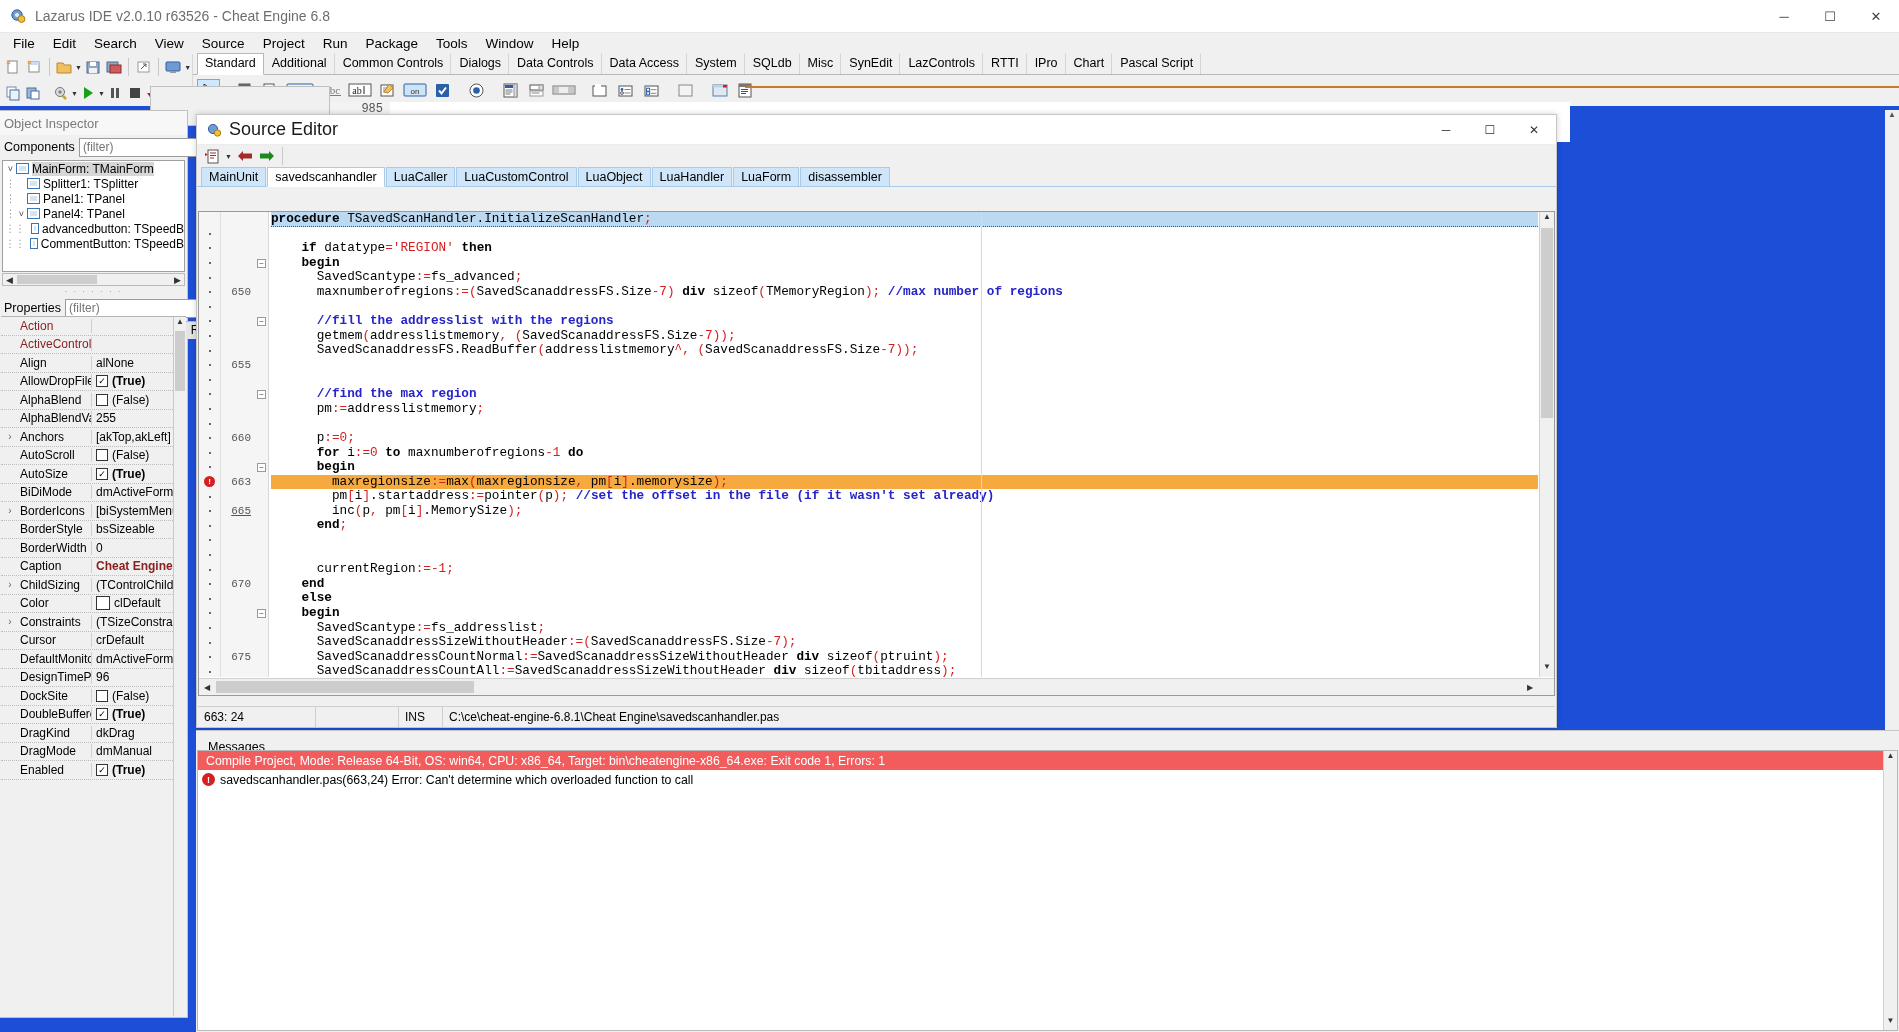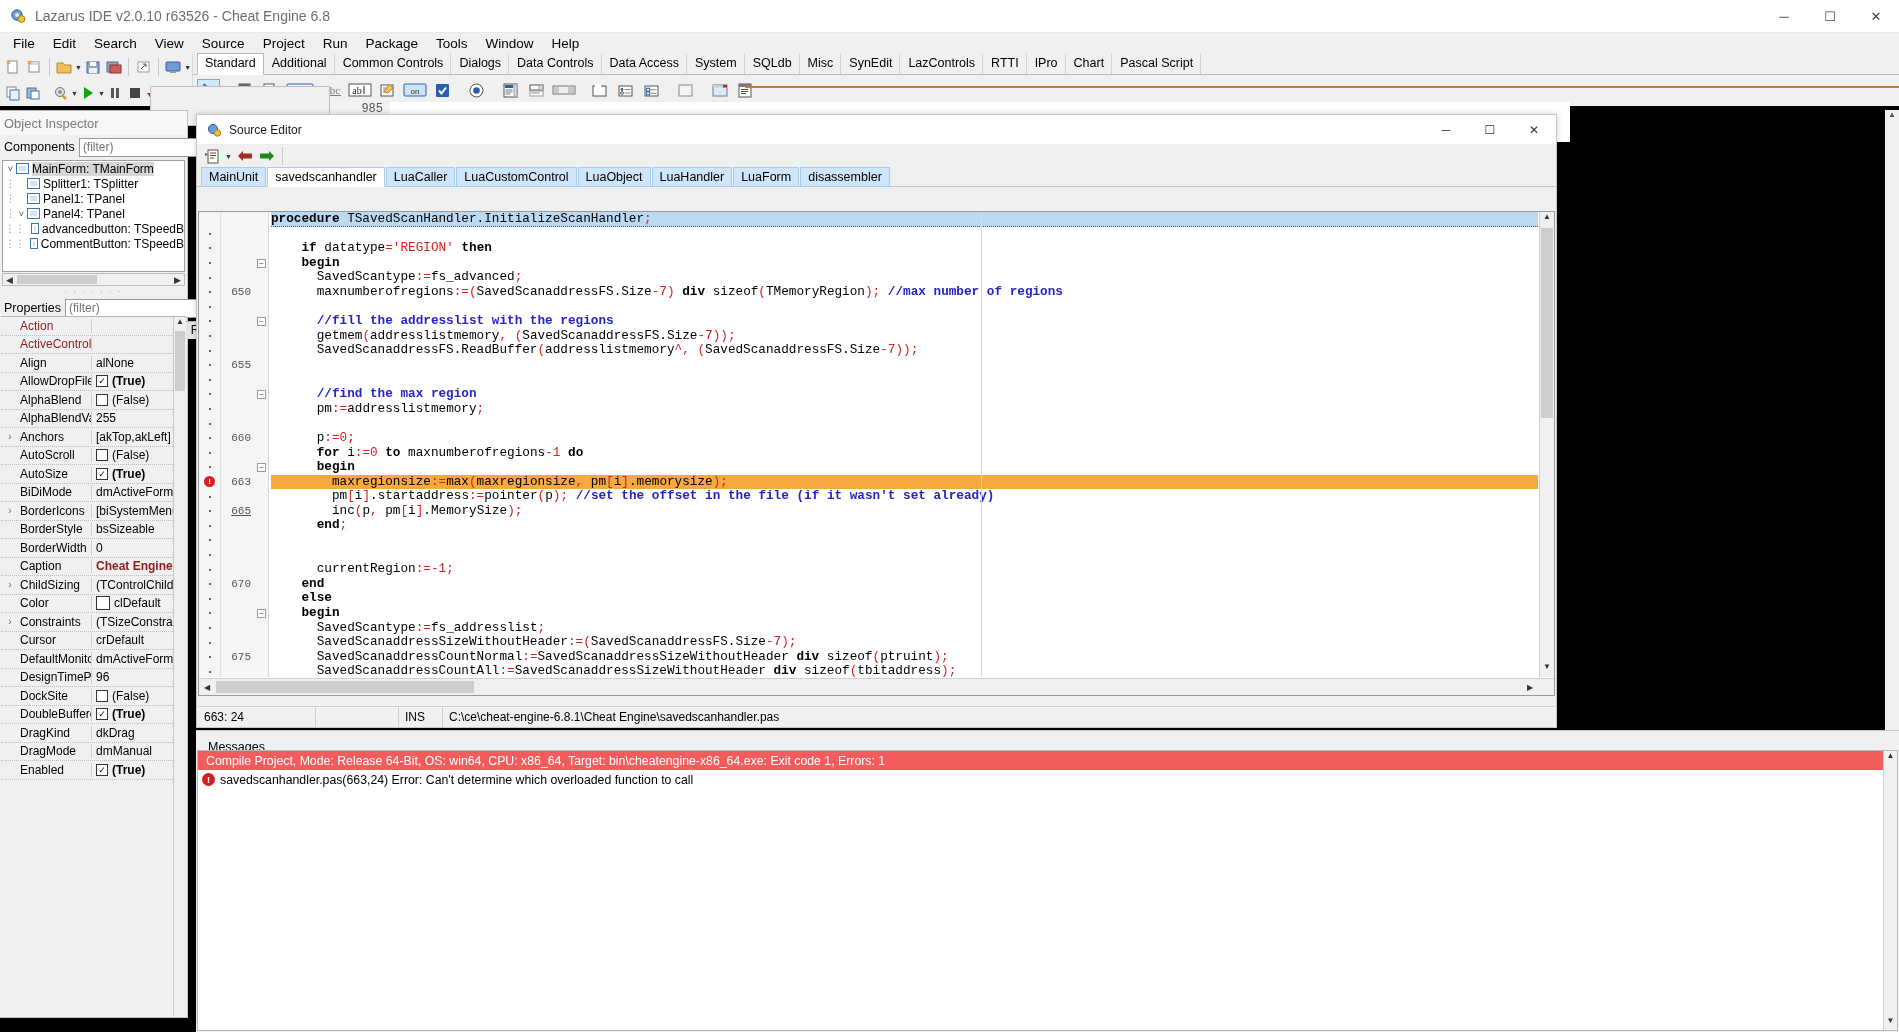--- a/index.html
+++ b/index.html
@@ -5,21 +5,21 @@
   * { box-sizing: border-box; margin:0; padding:0; }
   html,body {
     width:1899px; height:1032px;
     background:#f0f0f0;
     font-family:"Liberation Sans", sans-serif;
     font-size:12.5px;
     color:#000;
     overflow:hidden;
   }
   
-  #ide { position:absolute; inset:0; background:#000000; }
+  #ide { position:absolute; inset:0; background:#1d4ed8; }
 
   
   .titlebar{
     height:33px; background:#ffffff; display:flex; align-items:center;
     border-bottom:1px solid #e8e8e8; position:relative;
   }
   .title-ico{
     width:18px;height:18px;margin-left:9px;margin-right:8px;
     display:flex;align-items:center;justify-content:center;
   }
@@ -129,21 +129,21 @@
   #stub{ position:absolute; left:150px; top:86px; width:180px; height:40px;
          background:#f0f0f0; border:1px solid #c0c0c0;}
 
   
   #se{ position:absolute; left:196px; top:114px; width:1361px; height:614px;
        background:#f0f0f0; border:1px solid #c6c6c6;
        box-shadow:0 0 6px rgba(0,0,0,.18);}
   .se-title{ height:30px; background:#fff; display:flex; align-items:center;
              position:relative; border-bottom:1px solid #ececec;}
   .se-ico{ width:16px;height:16px;margin-left:9px;margin-right:7px;}
-  .se-ttxt{ font-size:12px; color:#1a1a1a;}
+  .se-ttxt{ font-size:18px; color:#1a1a1a;}
   .se-wbtns{ position:absolute;right:0;top:0;height:30px;display:flex;}
   .se-wbtn{ width:44px;height:30px;display:flex;align-items:center;justify-content:center;
             font-size:12px;color:#333;}
   .se-tb{ height:22px; display:flex; align-items:center; padding-left:4px;
           background:#f0f0f0;}
   .se-tb .tbtn{ width:20px;height:19px;}
   .se-tabs{ height:20px; display:flex; align-items:flex-end; padding-left:4px;
             background:#f0f0f0; border-bottom:1px solid #a9cbe8;}
   .se-tab{ padding:2px 7px 2px 7px; font-size:12.5px; background:#cfe6fa;
            border:1px solid #a9cbe8; border-bottom:none; line-height:14px;

